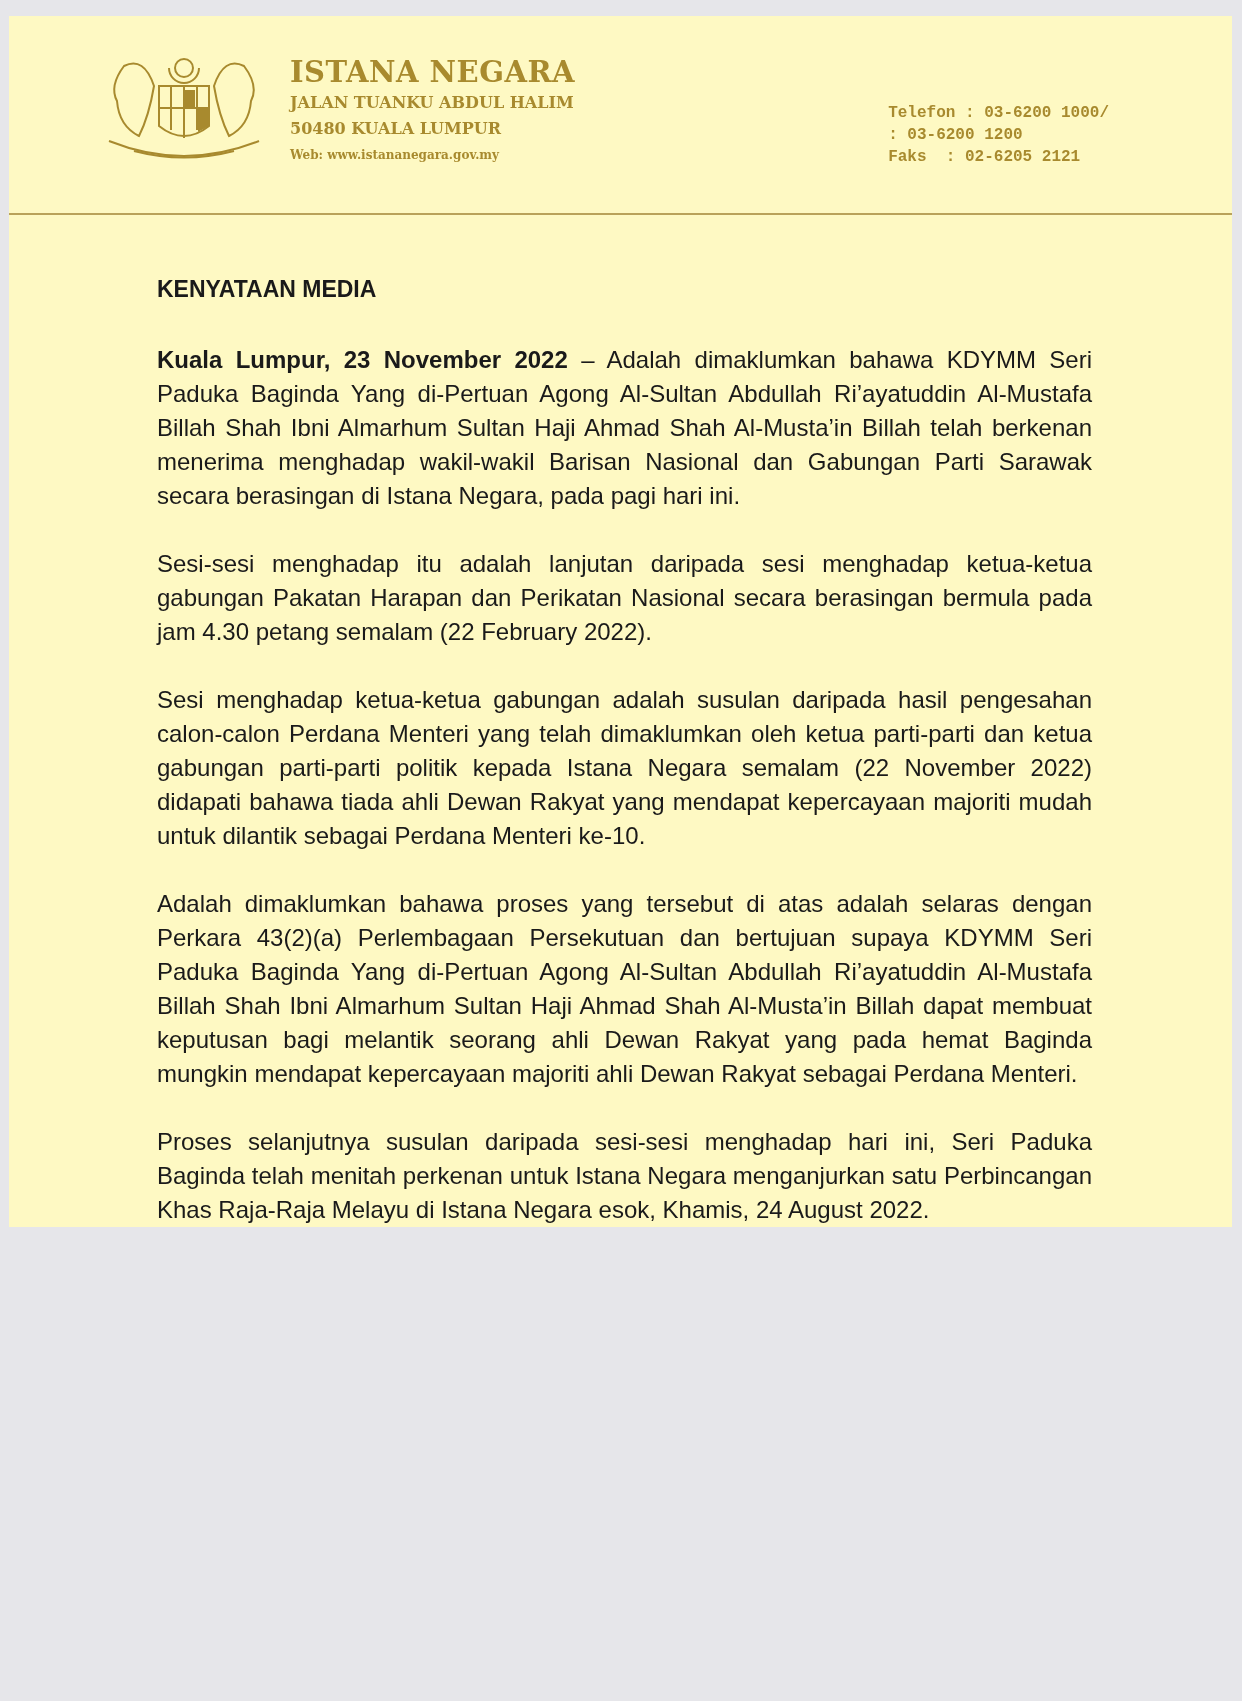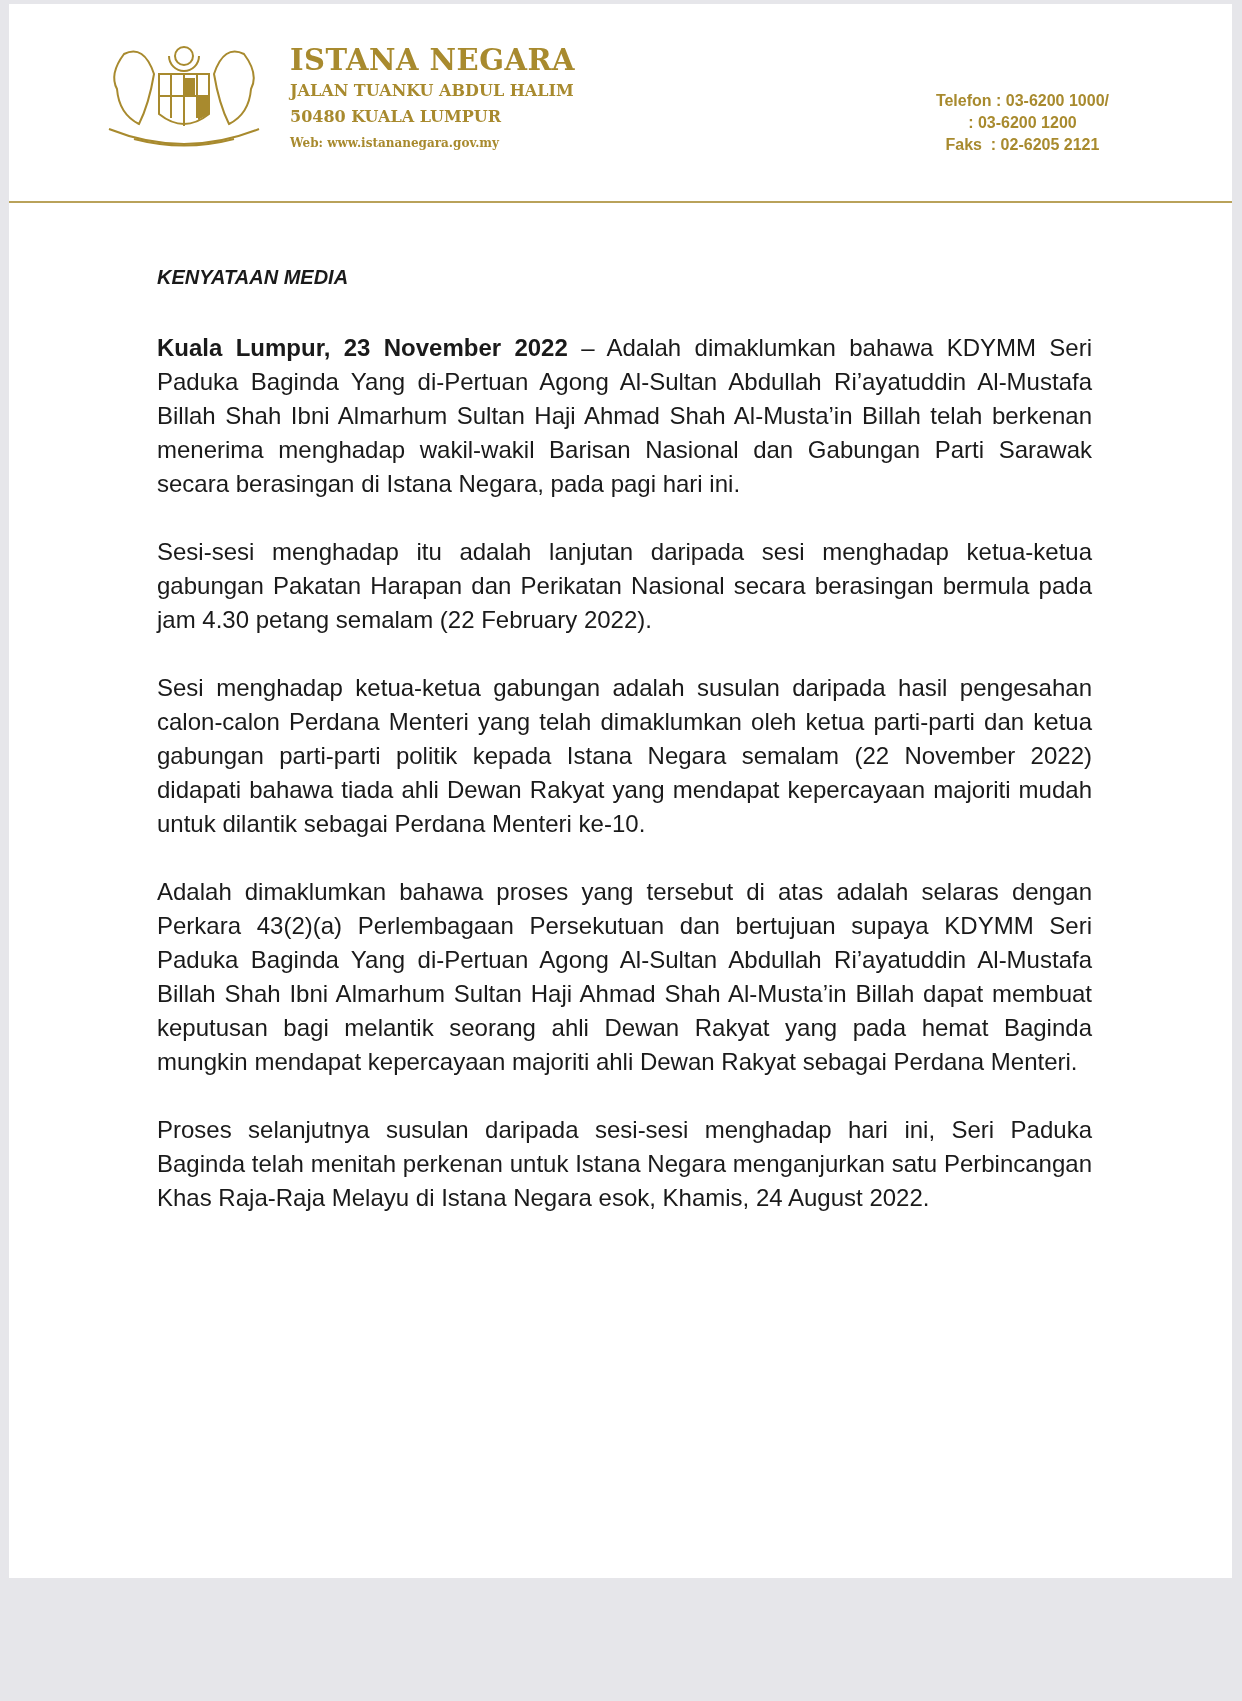--- a/index.html
+++ b/index.html
@@ -1,46 +1,46 @@
 <!DOCTYPE html>
 <html><head>
 <meta charset="utf-8">
 <style>
   * { box-sizing: border-box; margin: 0; padding: 0; }
   html, body { width: 1242px; height: 1701px; background: #e6e6ea; overflow: hidden; }
   .page {
-    position: absolute; left: 9px; top: 4px; width: 1223px; height: 1574px;
-    background: #ffffff;
+    position: absolute; left: 9px; top: 16px; width: 1223px; height: 1211px;
+    background: #fef9c3;
   }
   .crest { position: absolute; left: 80px; top: 30px; width: 190px; height: 120px; }
   .org {
     position: absolute; left: 281px; top: 38px;
     font-family: "DejaVu Serif", "Liberation Serif", serif;
     color: #a88a2e; font-weight: bold;
   }
   .org .name { font-size: 29px; letter-spacing: 0.5px; line-height: 36px; }
   .org .line { font-size: 16px; line-height: 26px; }
   .org .web { font-size: 12px; line-height: 26px; }
   .contact {
     position: absolute; right: 123px; top: 86px;
-    font-family: Liberation Sans, sans-serif;
+    font-family: Liberation Mono, monospace;
     color: #a88a2e; font-weight: bold; font-size: 16px; line-height: 22px;
-    text-align: center;
+    text-align: left;
   }
   .contact .row { white-space: pre; }
   .rule {
     position: absolute; left: 0; top: 197px; width: 1223px; height: 2px;
     background: #b9a25a;
   }
   .body {
     position: absolute; left: 148px; top: 256px; width: 935px;
     font-family: "Liberation Sans", "DejaVu Sans", sans-serif;
     color: #1a1a1a; font-size: 24px; line-height: 34px;
   }
-  .heading { font-weight: bold; font-size: 20px; margin-bottom: 37px; font-style: italic; }
+  .heading { font-weight: bold; font-size: 23px; margin-bottom: 37px; }
   .para { text-align: justify; margin-bottom: 34px; }
   .para .lead { font-weight: bold; }
 </style>
 </head>
 <body>
 
 <div class="page">
 
   <div class="crest">
     <svg width="190" height="120" viewBox="0 0 190 120">

